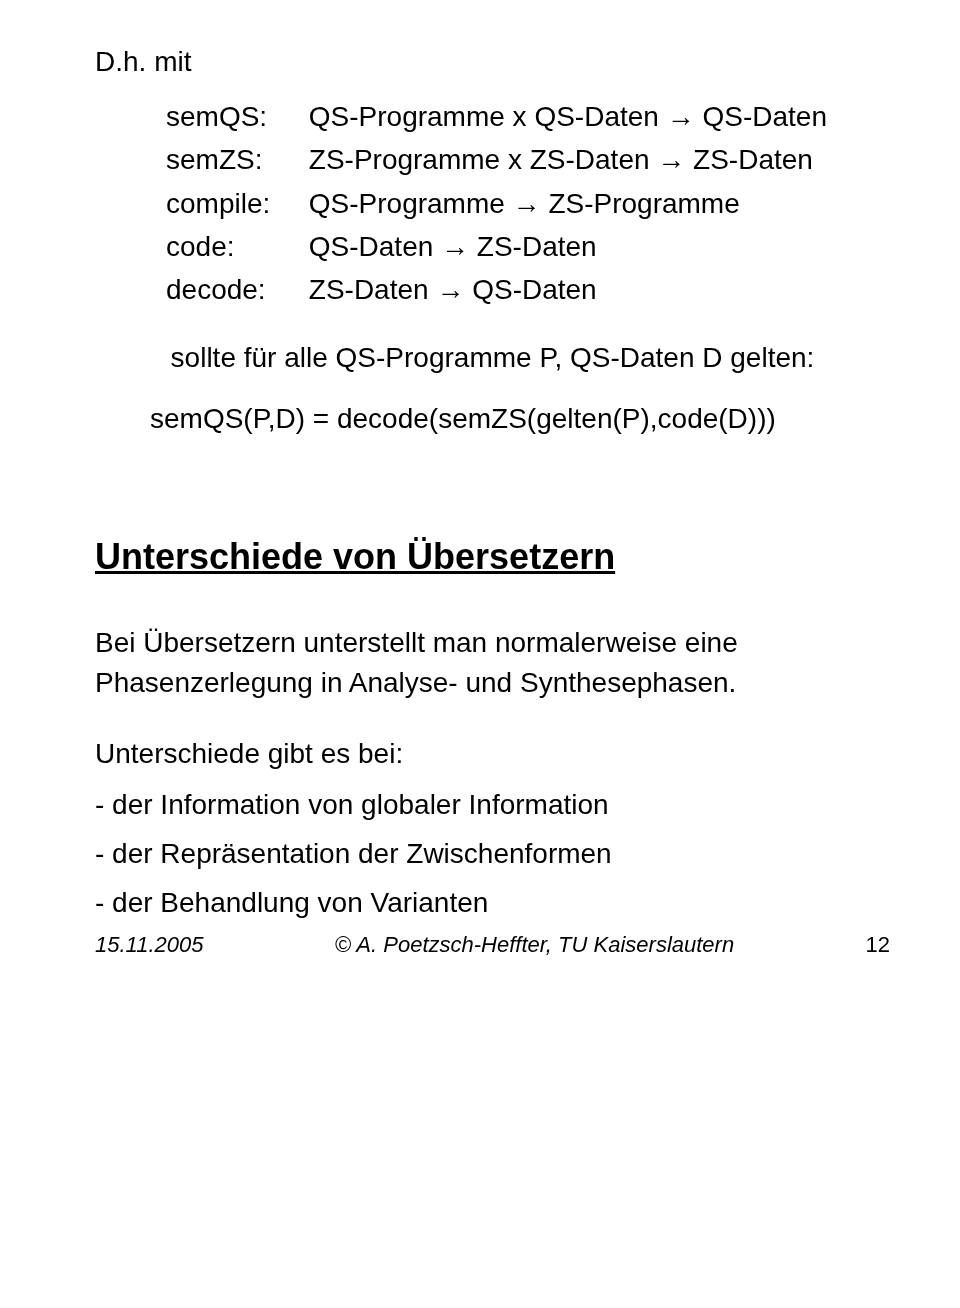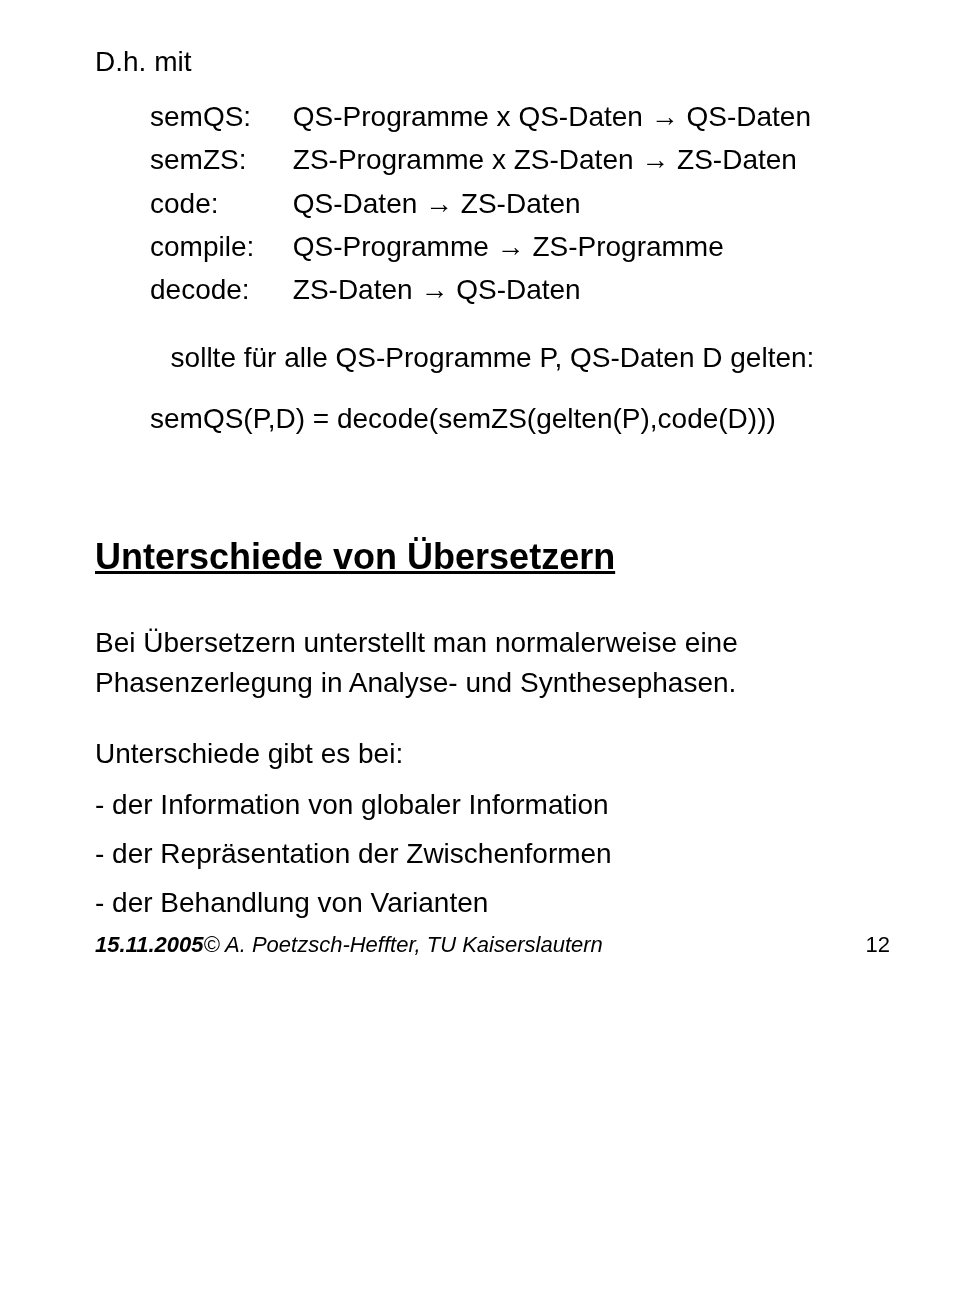--- a/index.html
+++ b/index.html
@@ -27,20 +27,21 @@
     margin-left: 55px;
     font-size: 28px;
     line-height: 1.55;
   }
   .defs .row {
     white-space: nowrap;
   }
   .label {
     display: inline-block;
     width: 135px;
+    margin-left: 16px;
   }
   .arrow {
     font-family: Arial, Helvetica, sans-serif;
   }
   .para {
     font-size: 28px;
     line-height: 1.55;
     margin-top: 24px;
     text-align: center;
   }
@@ -75,23 +76,23 @@
     position: absolute;
     left: 0;
     right: 0;
     bottom: 30px;
     padding: 0 70px 0 95px;
     font-size: 22px;
     font-style: italic;
   }
   .footer .left {
     float: left;
-    font-weight: bold;
   }
   .footer .center {
+    text-align: center;
   }
   .footer .right {
     float: right;
     font-style: normal;
   }
   .footer::after {
     content: "";
     display: block;
     clear: both;
   }
@@ -110,30 +111,30 @@
       <span class="arrow">→</span>
       <span>QS-Daten</span>
     </div>
     <div class="row">
       <span class="label">semZS:</span>
       <span>ZS-Programme x ZS-Daten</span>
       <span class="arrow">→</span>
       <span>ZS-Daten</span>
     </div>
     <div class="row">
+      <span class="label">compile:</span>
+      <span>QS-Programme</span>
+      <span class="arrow">→</span>
+      <span>ZS-Programme</span>
+    </div>
+    <div class="row">
       <span class="label">code:</span>
       <span>QS-Daten</span>
       <span class="arrow">→</span>
       <span>ZS-Daten</span>
-    </div>
-    <div class="row">
-      <span class="label">compile:</span>
-      <span>QS-Programme</span>
-      <span class="arrow">→</span>
-      <span>ZS-Programme</span>
     </div>
     <div class="row">
       <span class="label">decode:</span>
       <span>ZS-Daten</span>
       <span class="arrow">→</span>
       <span>QS-Daten</span>
     </div>
   </div>
 
   <div class="para">sollte für alle QS-Programme P, QS-Daten D gelten:</div>

